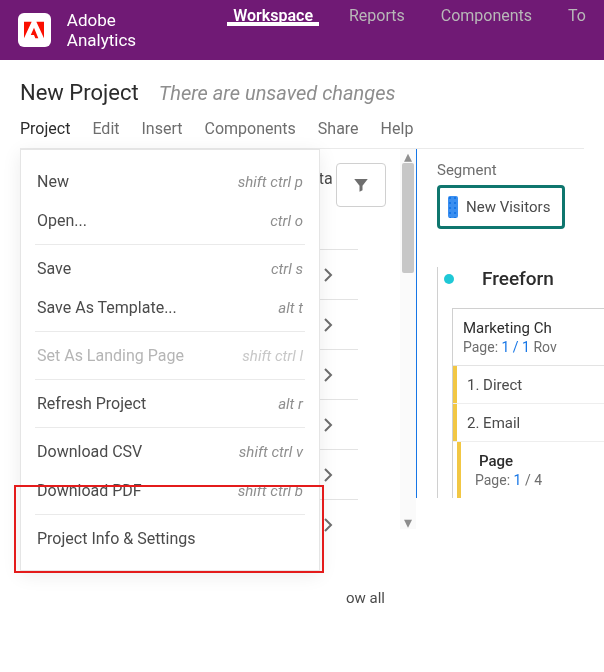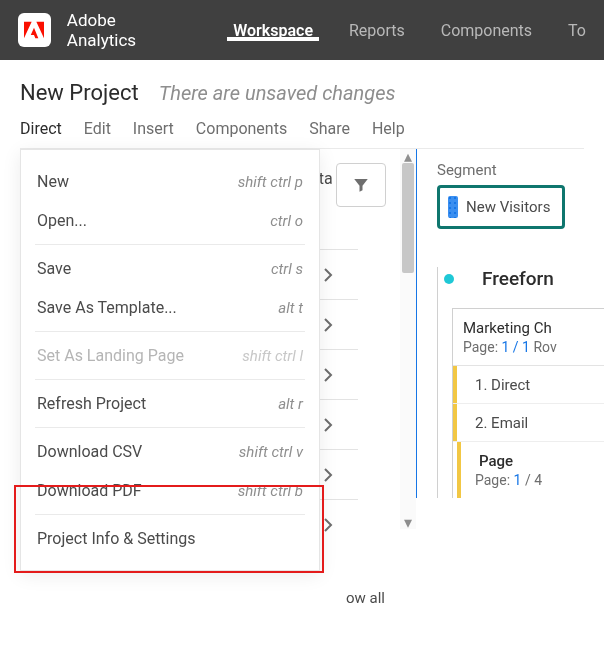--- a/index.html
+++ b/index.html
@@ -1,23 +1,23 @@
 <!DOCTYPE html>
 <html><head>
 <meta charset="utf-8">
 <style>
 * { margin: 0; padding: 0; box-sizing: border-box; font-family: -apple-system, BlinkMacSystemFont, "Segoe UI", Roboto, Helvetica, Arial, sans-serif; }
 body { width: 604px; height: 672px; overflow: hidden; background: #fff; position: relative; }
 
 
-.topbar { background: #404040; height: 60px; display: flex; align-items: center; padding: 0 0 0 18px; }
+.topbar { background: #701a75; height: 60px; display: flex; align-items: center; padding: 0 0 0 18px; }
 .logo { width: 34px; height: 34px; background: #fff; border-radius: 6px; display: flex; align-items: center; justify-content: center; margin-right: 16px; }
 .logo svg { width: 20px; height: 20px; }
 .app-name { color: #fff; font-size: 17px; font-weight: 400; margin-right: 30px; }
-.tabs { display: flex; align-items: center; height: 48px; }
+.tabs { display: flex; align-items: flex-start; height: 48px; }
 .tab { color: #b8b8b8; font-size: 16px; padding: 0 18px; display: flex; align-items: center; cursor: pointer; position: relative; }
 .tab.active { color: #fff; font-weight: 600; }
 .tab.active::after { content:""; position:absolute; left:12px; right:12px; bottom:-1px; height:4px; background:#fff; }
 
 
 .subhead { padding: 20px 20px 0 20px; }
 .title-row { display:flex; align-items: baseline; gap: 20px; }
 .proj-title { font-size: 22px; font-weight: 400; color:#2c2c2c; }
 .unsaved { font-size: 20px; font-style: italic; color:#8e8e8e; }
 .menubar { display:flex; gap: 22px; margin-top: 14px; font-size: 16px; color:#6e6e6e; border-bottom:1px solid #eaeaea; padding-bottom:10px; }
@@ -55,21 +55,21 @@
 .ff-head { display:flex; align-items:center; gap:28px; padding: 0 0 18px 6px; }
 .ff-dot { width:10px; height:10px; border-radius:50%; background:#1fc8d6; }
 .ff-title { font-size:19px; font-weight:500; color:#2c2c2c; }
 
 .ff-body { border:1px solid #d0d0d0; border-right:none; border-bottom:none; margin-left: 14px; }
 .cell-head { padding: 10px 0 2px 10px; font-size:15px; color:#2c2c2c; }
 .cell-sub { padding: 0 0 10px 10px; font-size:14px; color:#6e6e6e; border-bottom:1px solid #e3e3e3; }
 .page-link { color:#1676e6; }
 .row { display:flex; align-items:center; height:38px; border-bottom:1px solid #eee; position:relative; }
 .row .bar { position:absolute; left:0; top:0; bottom:0; width:4px; background:#f2c744; }
-.row .txt { padding-left:22px; font-size:15px; color:#4b4b4b; }
+.row .txt { padding-left:14px; font-size:15px; color:#4b4b4b; }
 .sub-cell-head { padding: 10px 0 2px 14px; font-size:15px; color:#2c2c2c; font-weight:500; border-left:4px solid transparent; }
 .sub-cell-sub { padding: 0 12px 10px 14px; font-size:14px; color:#6e6e6e; }
 
 
 .scrollbar { position:absolute; right:0; top:140px; width:16px; height:380px; }
 .scroll-track { position:absolute; inset:0; background:#fafafa; }
 .scroll-thumb { position:absolute; left:2px; right:2px; top:14px; height:110px; background:#c7c7c7; border-radius:2px; }
 .scroll-btn { position:absolute; left:0; right:0; height:14px; display:flex; align-items:center; justify-content:center; color:#8e8e8e; }
 .scroll-btn.up { top:0; }
 .scroll-btn.down { bottom:0; }
@@ -94,21 +94,21 @@
     <div class="tab">To</div>
   </div>
 </div>
 
 <div class="subhead">
   <div class="title-row">
     <div class="proj-title">New Project</div>
     <div class="unsaved">There are unsaved changes</div>
   </div>
   <div class="menubar">
-    <div class="mitem open">Direct</div>
+    <div class="mitem open">Project</div>
     <div class="mitem">Edit</div>
     <div class="mitem">Insert</div>
     <div class="mitem">Components</div>
     <div class="mitem">Share</div>
     <div class="mitem">Help</div>
   </div>
 </div>
 
 <div class="main">
 

